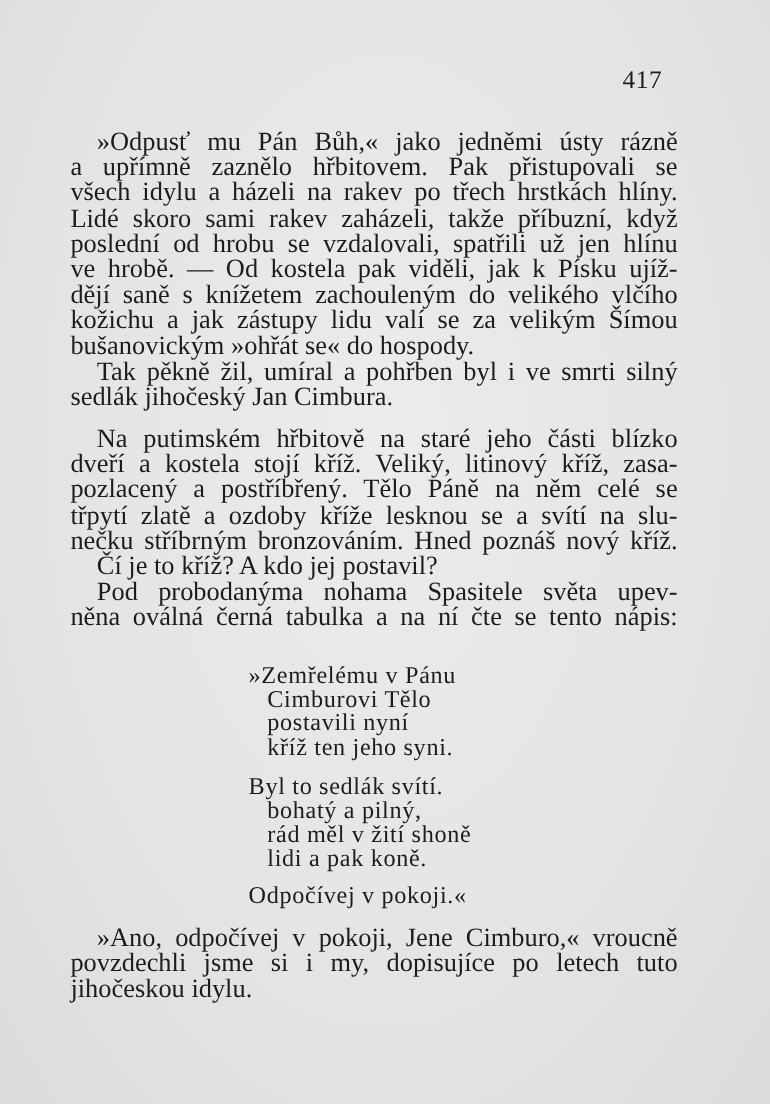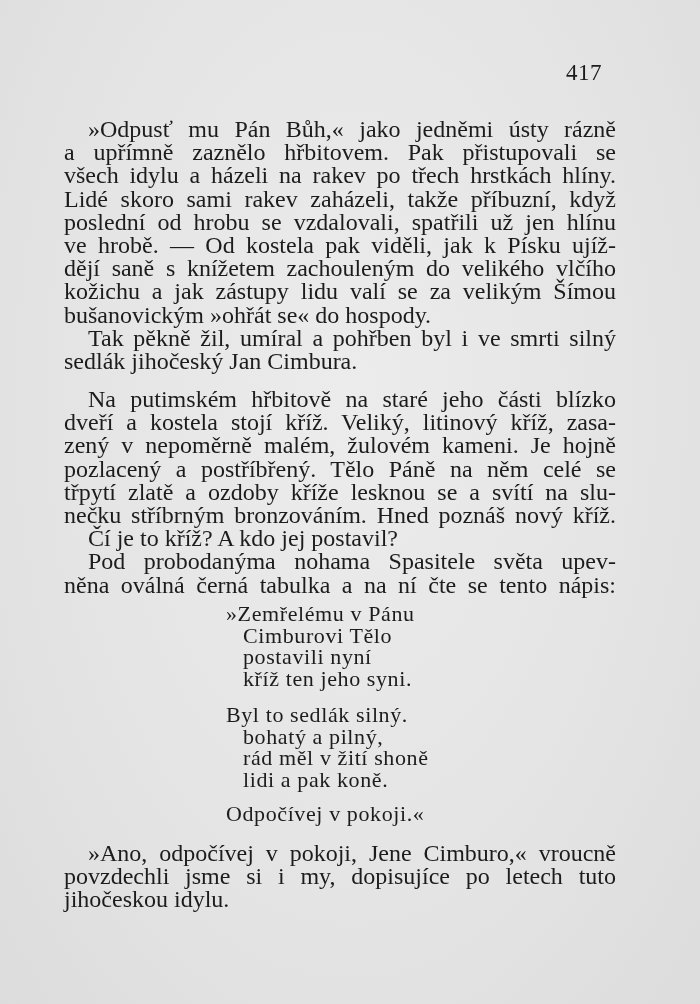--- a/index.html
+++ b/index.html
@@ -50,38 +50,37 @@
   <span class="line">dějí saně s knížetem zachouleným do velikého vlčího</span>
   <span class="line">kožichu a jak zástupy lidu valí se za velikým Šímou</span>
   <span class="line last">bušanovickým »ohřát se« do hospody.</span>
   <span class="line indent">Tak pěkně žil, umíral a pohřben byl i ve smrti silný</span>
   <span class="line last">sedlák jihočeský Jan Cimbura.</span>
 </div>
 
 <div class="text-block p2">
   <span class="line indent">Na putimském hřbitově na staré jeho části blízko</span>
   <span class="line">dveří a kostela stojí kříž. Veliký, litinový kříž, zasa-</span>
-  <span class="line">zený v nepoměrně malém, žulovém kameni. Je hojně</span>
   <span class="line">pozlacený a postříbřený. Tělo Páně na něm celé se</span>
   <span class="line">třpytí zlatě a ozdoby kříže lesknou se a svítí na slu-</span>
   <span class="line">nečku stříbrným bronzováním. Hned poznáš nový kříž.</span>
   <span class="line indent last">Čí je to kříž? A kdo jej postavil?</span>
   <span class="line indent">Pod probodanýma nohama Spasitele světa upev-</span>
   <span class="line">něna oválná černá tabulka a na ní čte se tento nápis:</span>
 </div>
 
 <div class="poem s1">
   <span class="pl">»Zemřelému v Pánu</span>
   <span class="pl ind">Cimburovi Tělo</span>
   <span class="pl ind">postavili nyní</span>
   <span class="pl ind">kříž ten jeho syni.</span>
 </div>
 
 <div class="poem s2">
-  <span class="pl">Byl to sedlák silný.</span>
+  <span class="pl">Byl to sedlák svítí.</span>
   <span class="pl ind">bohatý a pilný,</span>
   <span class="pl ind">rád měl v žití shoně</span>
   <span class="pl ind">lidi a pak koně.</span>
 </div>
 
 <div class="poem s3">
   <span class="pl">Odpočívej v pokoji.«</span>
 </div>
 
 <div class="text-block p3">

